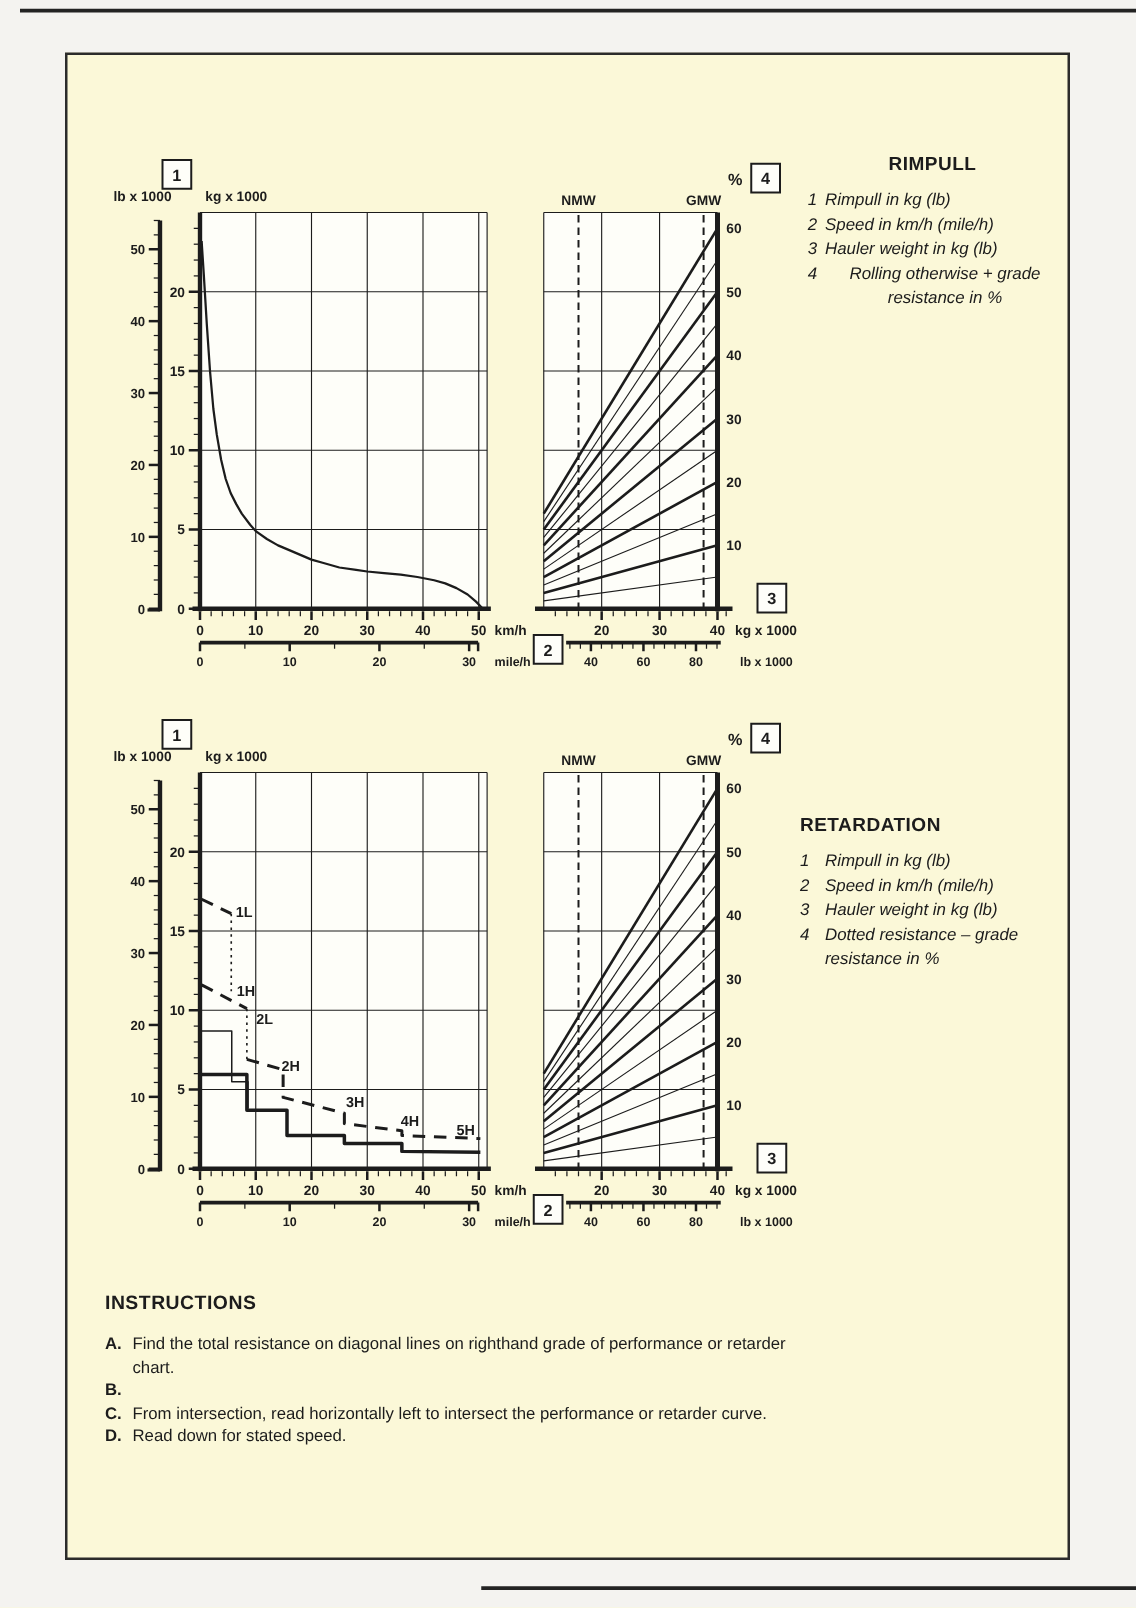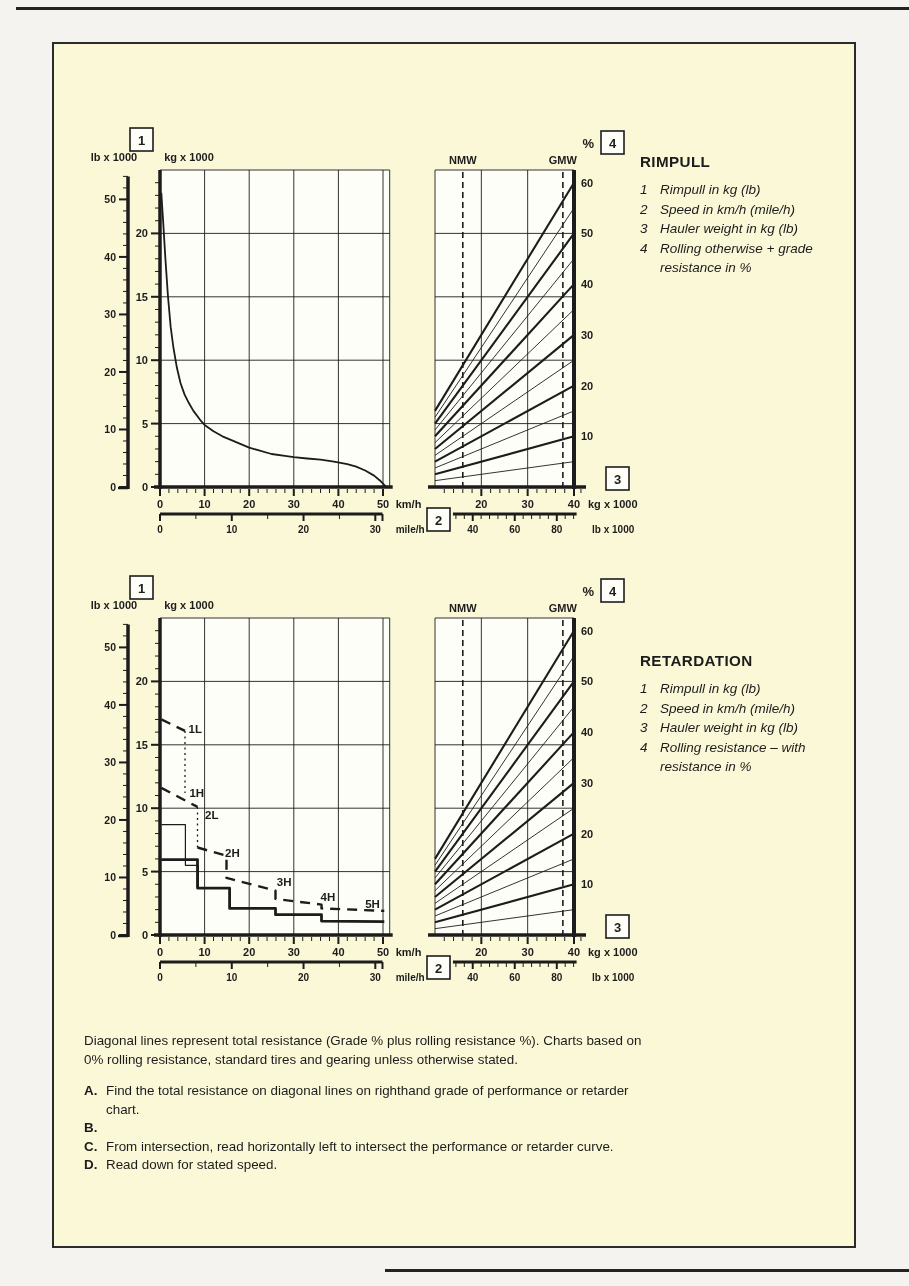--- a/index.html
+++ b/index.html
@@ -466,21 +466,21 @@
     <rect x="130" y="576" width="23" height="23" fill="#fefef9" stroke="#1c1c1c" stroke-width="1.6"></rect>
     <text x="141.5" y="592.5" fill="#1c1c1c" font-size="13" font-weight="700" text-anchor="middle" font-family="&quot;Liberation Sans&quot;,sans-serif" font-style="normal">1</text>
     <rect x="427" y="956" width="23" height="23" fill="#fefef9" stroke="#1c1c1c" stroke-width="1.6"></rect>
     <text x="438.5" y="972.5" fill="#1c1c1c" font-size="13" font-weight="700" text-anchor="middle" font-family="&quot;Liberation Sans&quot;,sans-serif" font-style="normal">2</text>
     <rect x="606" y="915" width="23" height="23" fill="#fefef9" stroke="#1c1c1c" stroke-width="1.6"></rect>
     <text x="617.5" y="931.5" fill="#1c1c1c" font-size="13" font-weight="700" text-anchor="middle" font-family="&quot;Liberation Sans&quot;,sans-serif" font-style="normal">3</text>
     <rect x="601" y="579" width="23" height="23" fill="#fefef9" stroke="#1c1c1c" stroke-width="1.6"></rect>
     <text x="612.5" y="595.5" fill="#1c1c1c" font-size="13" font-weight="700" text-anchor="middle" font-family="&quot;Liberation Sans&quot;,sans-serif" font-style="normal">4</text>
   </svg>
 
-<div class="legend" style="top:151px;">
+<div class="legend" style="top:121px;text-align:center;">
   <div class="legend-title">RIMPULL</div>
   <div class="legend-item">
     <span class="li-num">1</span>
     <span class="li-text">Rimpull in kg (lb)</span>
   </div>
   <div class="legend-item">
     <span class="li-num">2</span>
     <span class="li-text">Speed in km/h (mile/h)</span>
   </div>
   <div class="legend-item">
@@ -502,26 +502,26 @@
   <div class="legend-item">
     <span class="li-num">2</span>
     <span class="li-text">Speed in km/h (mile/h)</span>
   </div>
   <div class="legend-item">
     <span class="li-num">3</span>
     <span class="li-text">Hauler weight in kg (lb)</span>
   </div>
   <div class="legend-item">
     <span class="li-num">4</span>
-    <span class="li-text">Rolling resistance – with resistance in %</span>
+    <span class="li-text">Dotted resistance – grade resistance in %</span>
   </div>
 </div>
 
 <div class="instructions">
-  <p class="ins-intro">Diagonal lines represent total resistance (Grade % plus rolling resistance %). Charts based on 0% rolling resistance, standard tires and gearing unless otherwise stated.</p>
+  <div class="ins-title">INSTRUCTIONS</div>
   <div class="ins-step">
     <span class="step-letter">A.</span>
     <span class="step-text">Find the total resistance on diagonal lines on righthand grade of performance or retarder chart.</span>
   </div>
   <div class="ins-step">
     <span class="step-letter">B.</span>
   </div>
   <div class="ins-step">
     <span class="step-letter">C.</span>
     <span class="step-text">From intersection, read horizontally left to intersect the performance or retarder curve.</span>

